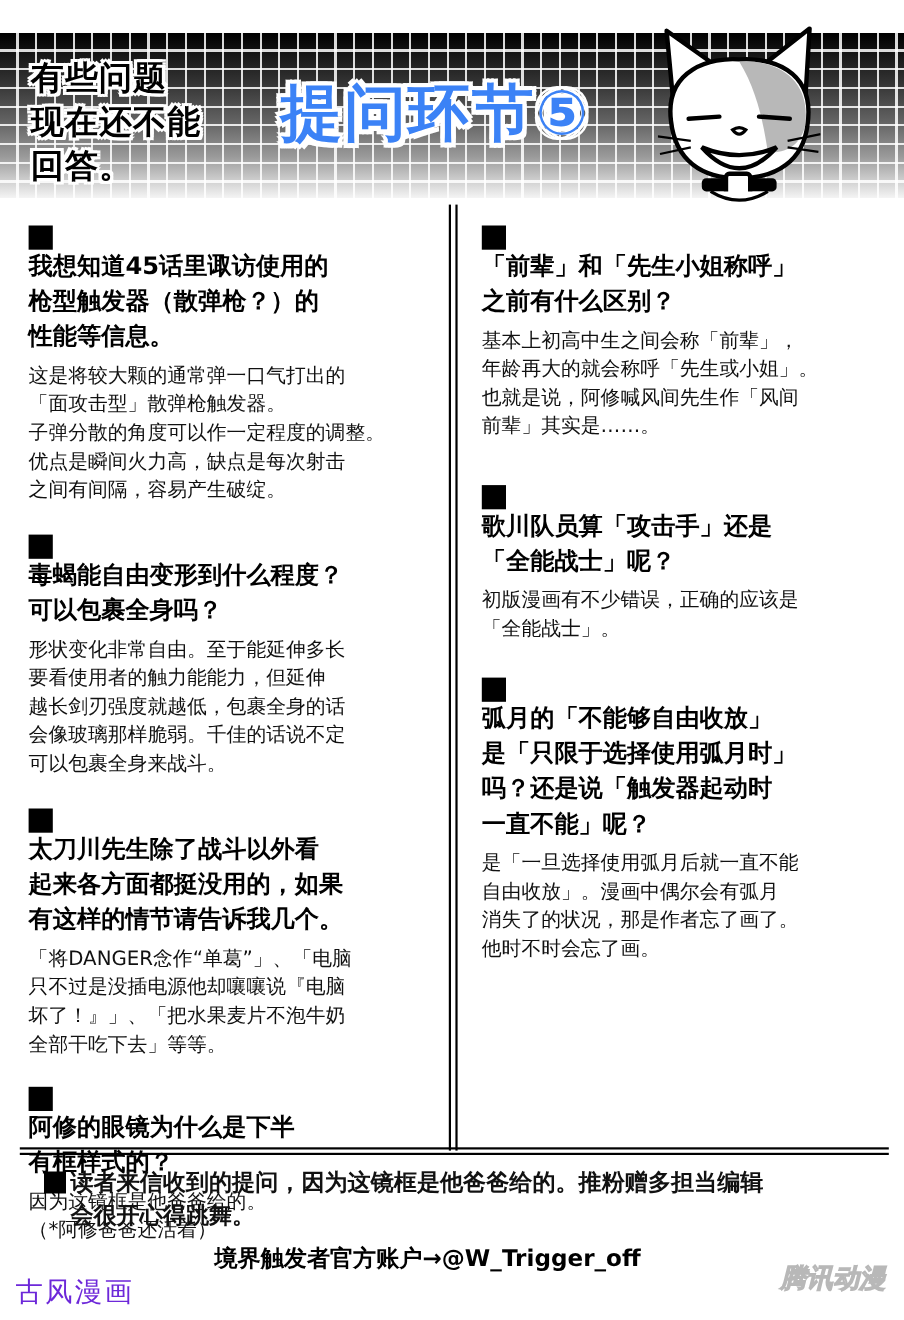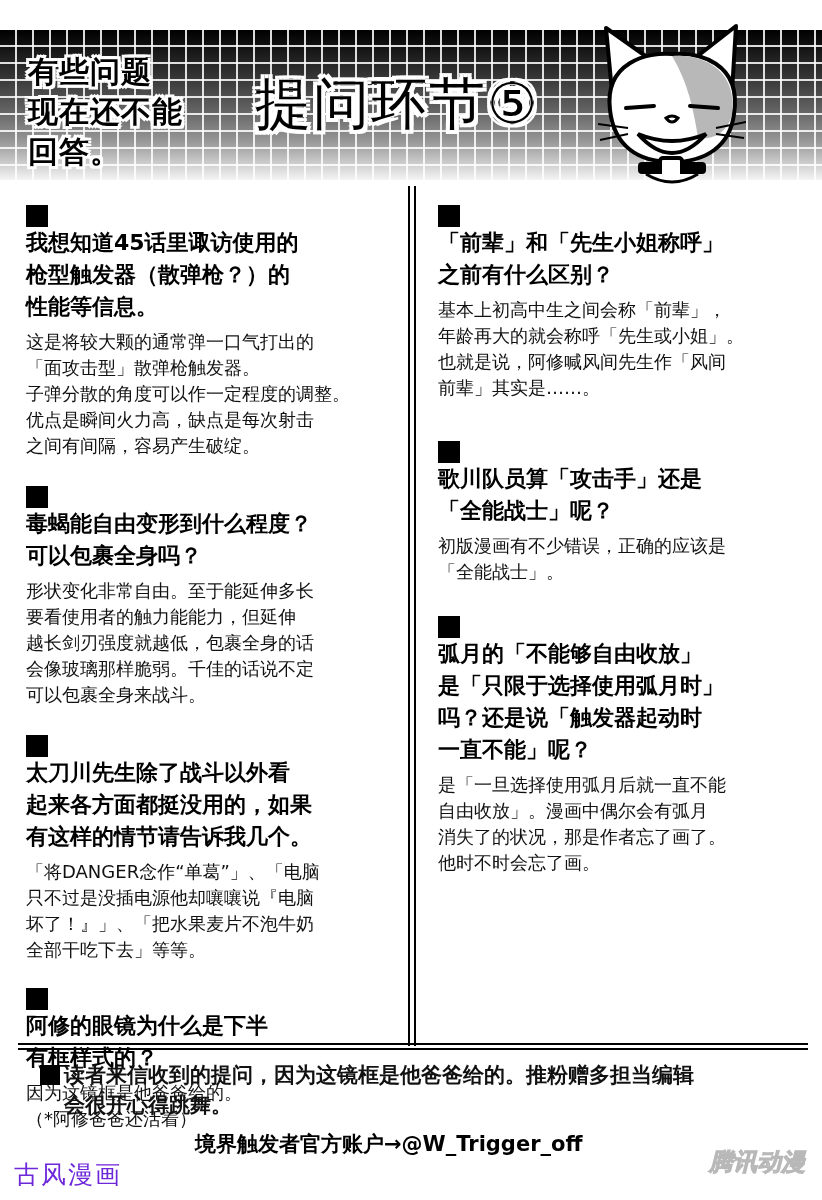--- a/index.html
+++ b/index.html
@@ -20,22 +20,22 @@
     position: absolute; left: 28px; top: 52px; margin: 0;
     font-family: "DejaVu Sans", sans-serif; font-weight: bold;
     font-size: 30px; line-height: 40px; color: #000; letter-spacing: 1px;
     text-shadow:
       -3px -3px 0 #fff, 3px -3px 0 #fff, -3px 3px 0 #fff, 3px 3px 0 #fff,
       0 -3px 0 #fff, 0 3px 0 #fff, -3px 0 0 #fff, 3px 0 0 #fff;
   }
   .banner-sub span { display: block; }
   .banner-title {
     position: absolute; left: 255px; top: 74px; margin: 0;
-    font-family: "DejaVu Sans", sans-serif; font-weight: normal;
-    font-size: 56px; line-height: 60px; color: #000000; letter-spacing: 2px;
+    font-family: "DejaVu Sans", sans-serif; font-weight: bold;
+    font-size: 56px; line-height: 60px; color: #3b82f6; letter-spacing: 2px;
     text-shadow:
       -4px -4px 0 #fff, 4px -4px 0 #fff, -4px 4px 0 #fff, 4px 4px 0 #fff,
       0 -4px 0 #fff, 0 4px 0 #fff, -4px 0 0 #fff, 4px 0 0 #fff;
   }
   .mascot { position: absolute; left: 598px; top: 22px; width: 148px; height: 165px; }
 
   
   .col-divider {
     position: absolute; left: 408px; top: 186px; width: 8px; height: 860px;
     border-left: 2px solid #000; border-right: 2px solid #000; box-sizing: border-box;

